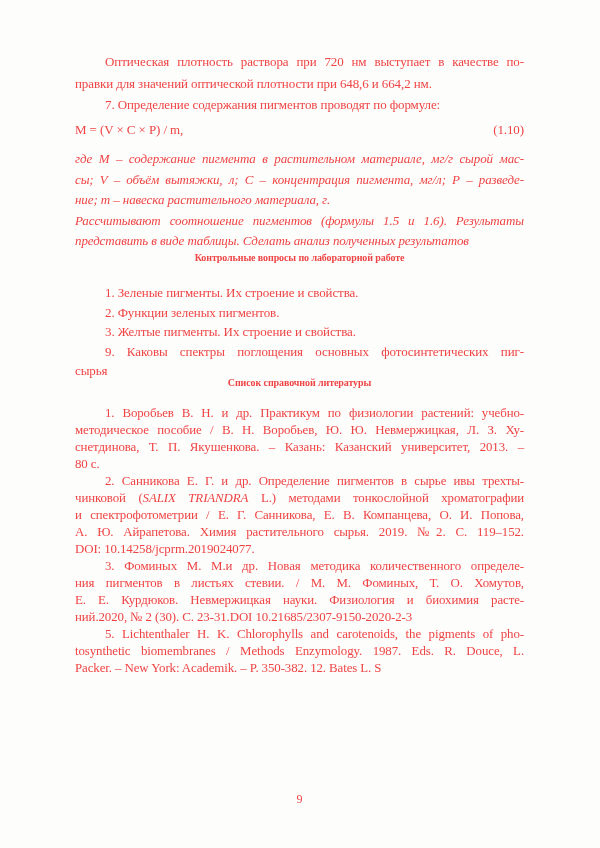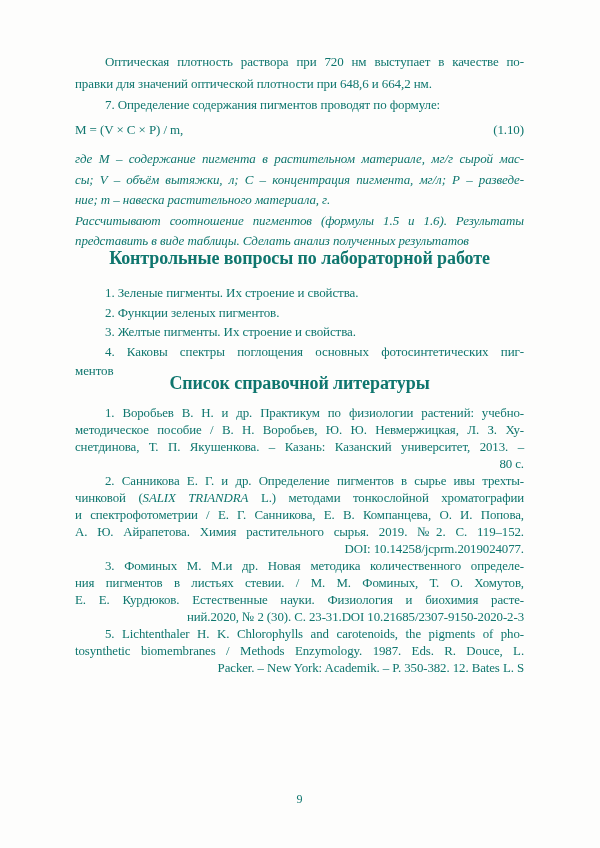--- a/index.html
+++ b/index.html
@@ -5,47 +5,47 @@
   html,body{margin:0;padding:0;}
   body{
     width:600px;height:848px;
     background:#f6f6f4;
     font-family:"Liberation Serif","DejaVu Serif",serif;
   }
   .page{
     position:relative;
     width:600px;height:848px;
     background:#fdfdfc;
-    color:#0f766e;
+    color:#ef4444;
     overflow:hidden;
   }
   .block{
     position:absolute;
     left:75px;right:76px;
     font-size:13px;
     letter-spacing:-0.1px;
   }
   .line{display:block;}
   .j{text-align:justify;text-align-last:justify;}
   .ind{padding-left:30px;box-sizing:border-box;}
   .heading{
     font-weight:bold;
     text-align:center;
-    font-size:18px;
+    font-size:10px;
   }
   .b-p1p2{top:51px;line-height:21.5px;}
   .b-formula{top:119px;height:22px;line-height:21.5px;}
   .formula-body{display:block;text-align:left;}
   .formula-num{position:absolute;right:0;top:0;}
   .b-p3p4{top:149px;line-height:20.5px;font-style:italic;}
   .b-h1{top:248px;line-height:20px;}
   .b-questions{top:283px;line-height:19.5px;font-family:Liberation Serif, serif;}
   .b-h2{top:373px;line-height:20px;}
   .b-refs{top:405px;line-height:17px;}
-  .b-refs .line{font-size:12.9px;text-align:right;}
+  .b-refs .line{font-size:12.9px;}
   .b-pagenum{top:792px;text-align:center;font-size:12px;letter-spacing:0;}
   em{}
 </style>
 </head>
 <body>
 
 <div class="page">
 
   <div class="block b-p1p2">
     <span class="line j ind">Оптическая плотность раствора при 720 нм выступает в качестве по-</span>
@@ -65,41 +65,41 @@
     <span class="line j">Рассчитывают соотношение пигментов (формулы 1.5 и 1.6). Результаты</span>
     <span class="line">представить в виде таблицы. Сделать анализ полученных результатов</span>
   </div>
 
   <div class="block b-h1 heading">Контрольные вопросы по лабораторной работе</div>
 
   <div class="block b-questions">
     <span class="line ind">1. Зеленые пигменты. Их строение и свойства.</span>
     <span class="line ind">2. Функции зеленых пигментов.</span>
     <span class="line ind">3. Желтые пигменты. Их строение и свойства.</span>
-    <span class="line j ind">4. Каковы спектры поглощения основных фотосинтетических пиг-</span>
-    <span class="line">ментов</span>
+    <span class="line j ind">9. Каковы спектры поглощения основных фотосинтетических пиг-</span>
+    <span class="line">сырья</span>
   </div>
 
   <div class="block b-h2 heading">Список справочной литературы</div>
 
   <div class="block b-refs">
     <span class="line j ind">1. Воробьев В. Н. и др. Практикум по физиологии растений: учебно-</span>
     <span class="line j">методическое пособие / В. Н. Воробьев, Ю. Ю. Невмержицкая, Л. З. Ху-</span>
     <span class="line j">снетдинова, Т. П. Якушенкова. – Казань: Казанский университет, 2013. –</span>
     <span class="line">80 с.</span>
 
     <span class="line j ind">2. Санникова Е. Г. и др. Определение пигментов в сырье ивы трехты-</span>
     <span class="line j"><span>чинковой (</span><em>SALIX TRIANDRA</em><span> L.) методами тонкослойной хроматографии</span></span>
     <span class="line j">и спектрофотометрии / Е. Г. Санникова, Е. В. Компанцева, О. И. Попова,</span>
     <span class="line j">А. Ю. Айрапетова. Химия растительного сырья. 2019. №2. С. 119–152.</span>
     <span class="line">DOI: 10.14258/jcprm.2019024077.</span>
 
     <span class="line j ind">3. Фоминых М. М.и др. Новая методика количественного определе-</span>
     <span class="line j">ния пигментов в листьях стевии. / М. М. Фоминых, Т. О. Хомутов,</span>
-    <span class="line j">Е. Е. Курдюков. Естественные науки. Физиология и биохимия расте-</span>
+    <span class="line j">Е. Е. Курдюков. Невмержицкая науки. Физиология и биохимия расте-</span>
     <span class="line">ний.2020, № 2 (30). С. 23-31.DOI 10.21685/2307-9150-2020-2-3</span>
 
     <span class="line j ind">5. Lichtenthaler H. K. Chlorophylls and carotenoids, the pigments of pho-</span>
     <span class="line j">tosynthetic biomembranes / Methods Enzymology. 1987. Eds. R. Douce, L.</span>
     <span class="line">Packer. – New York: Academik. – P. 350-382. 12. Bates L. S</span>
   </div>
 
   <div class="block b-pagenum">9</div>
 
 </div>

